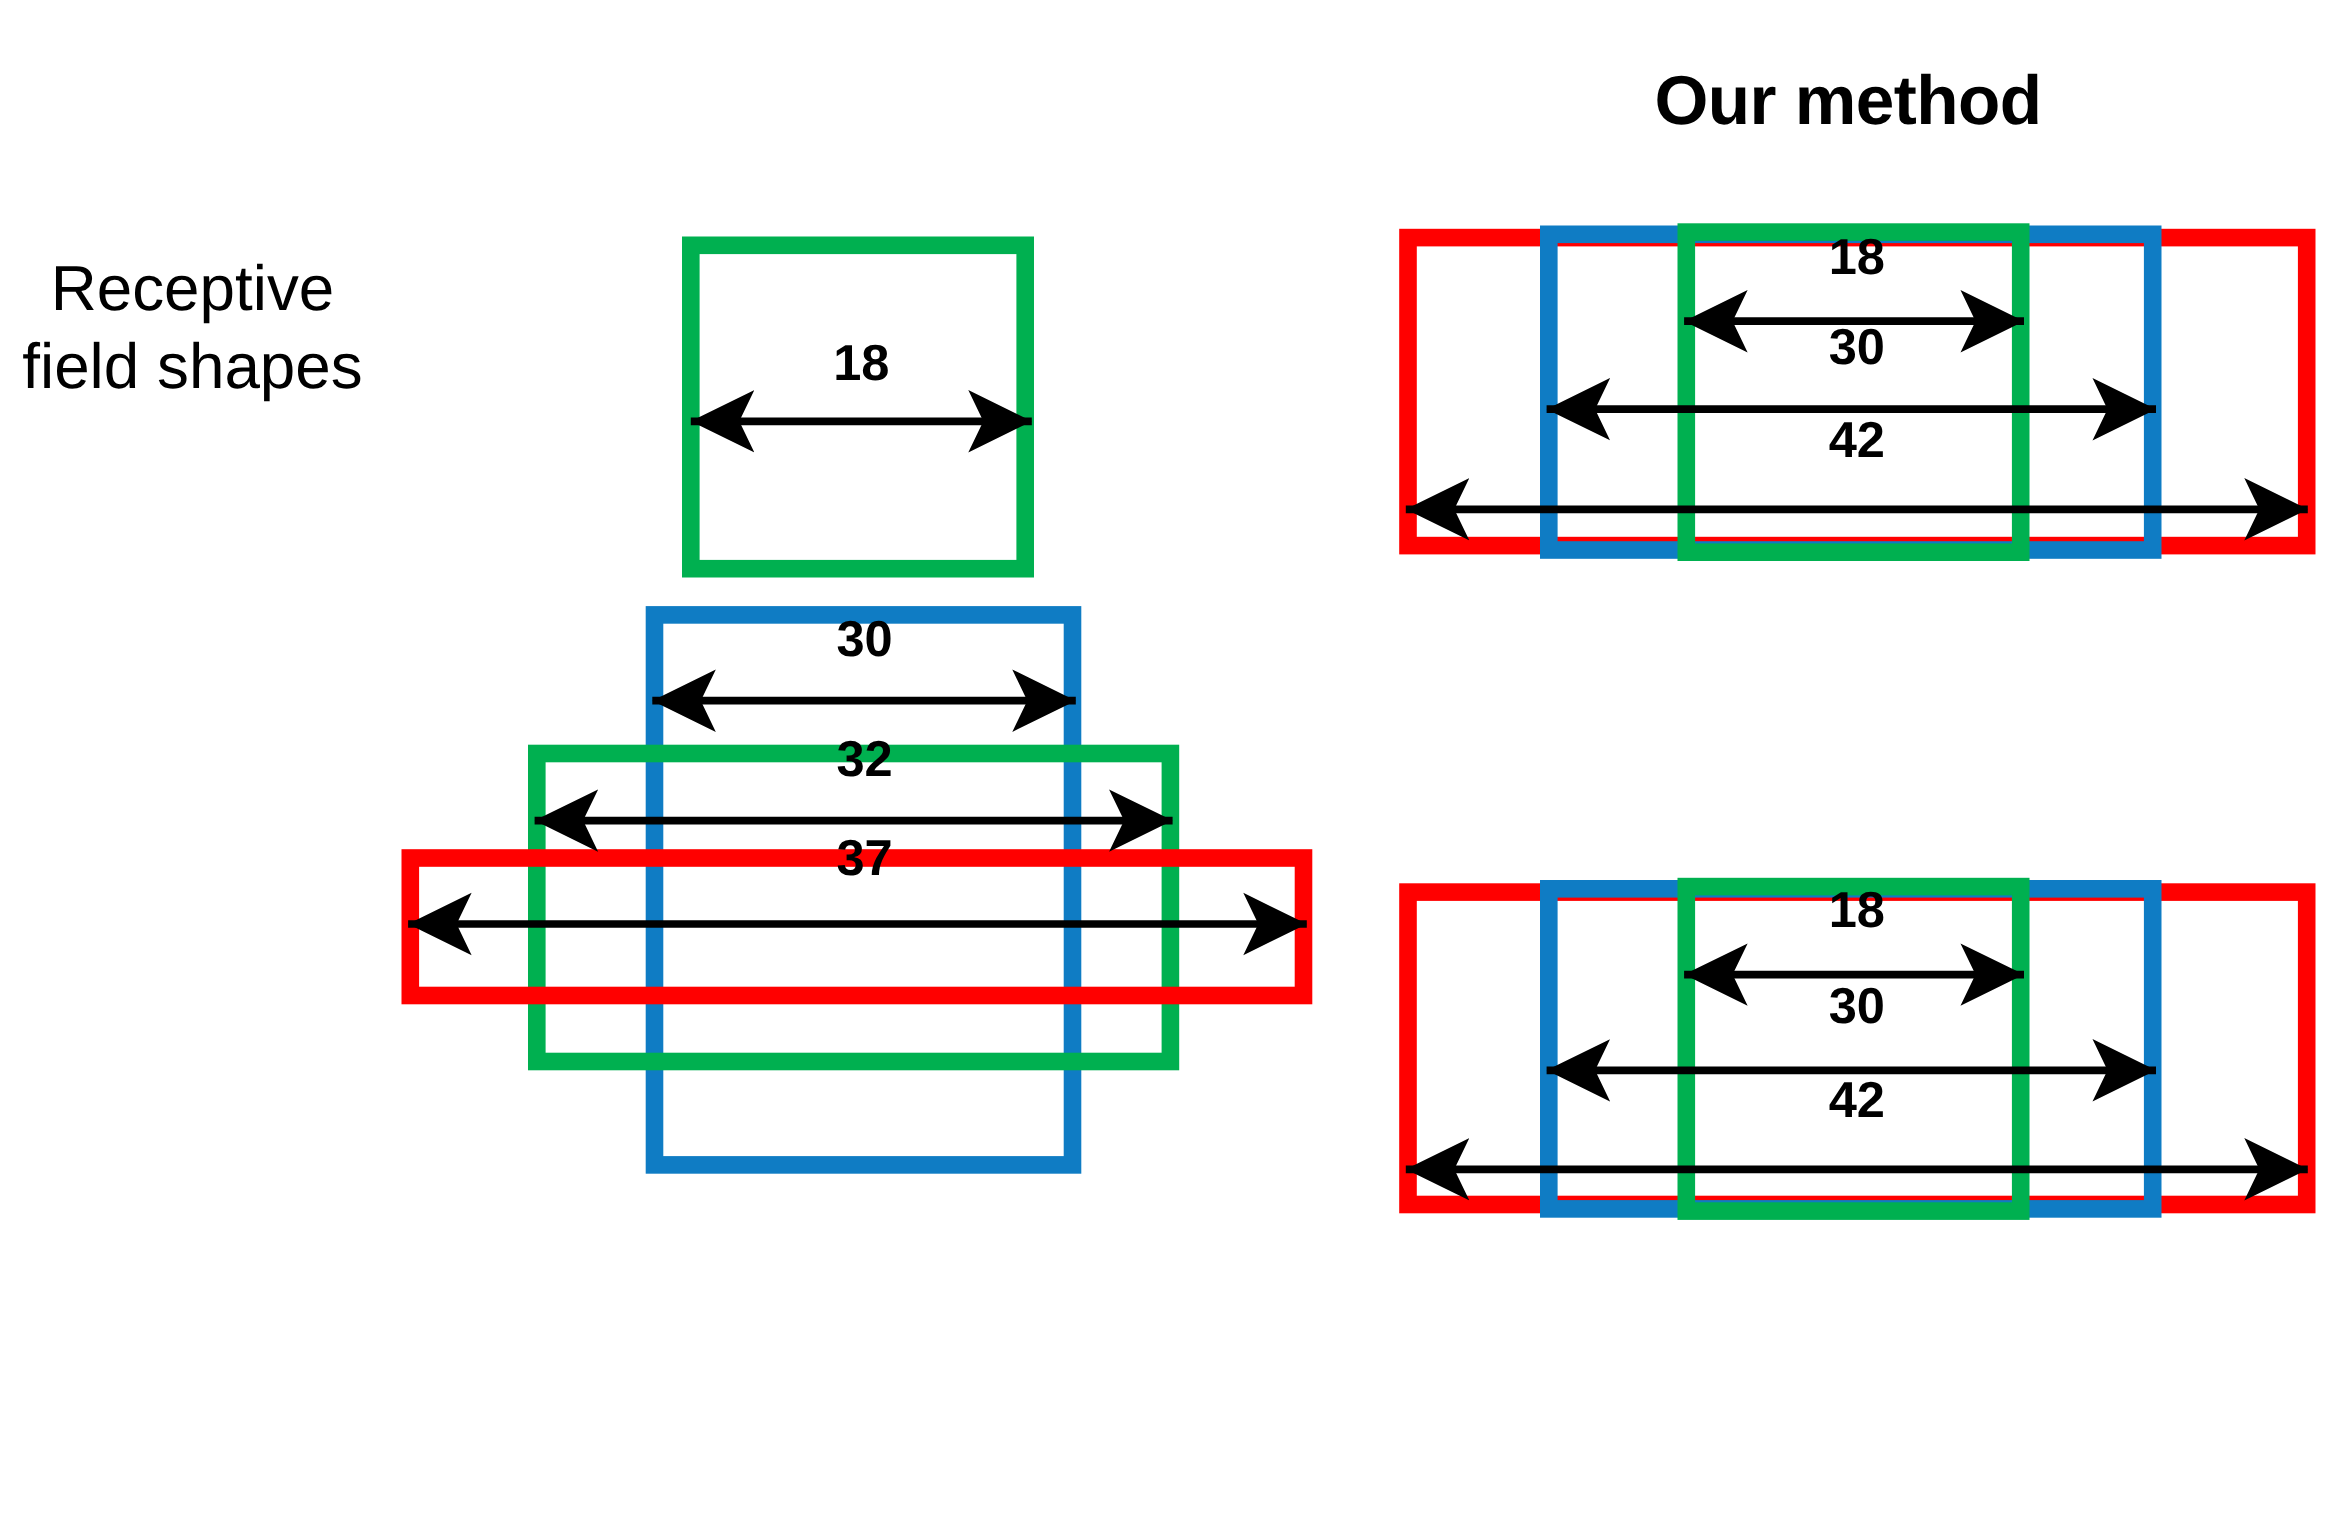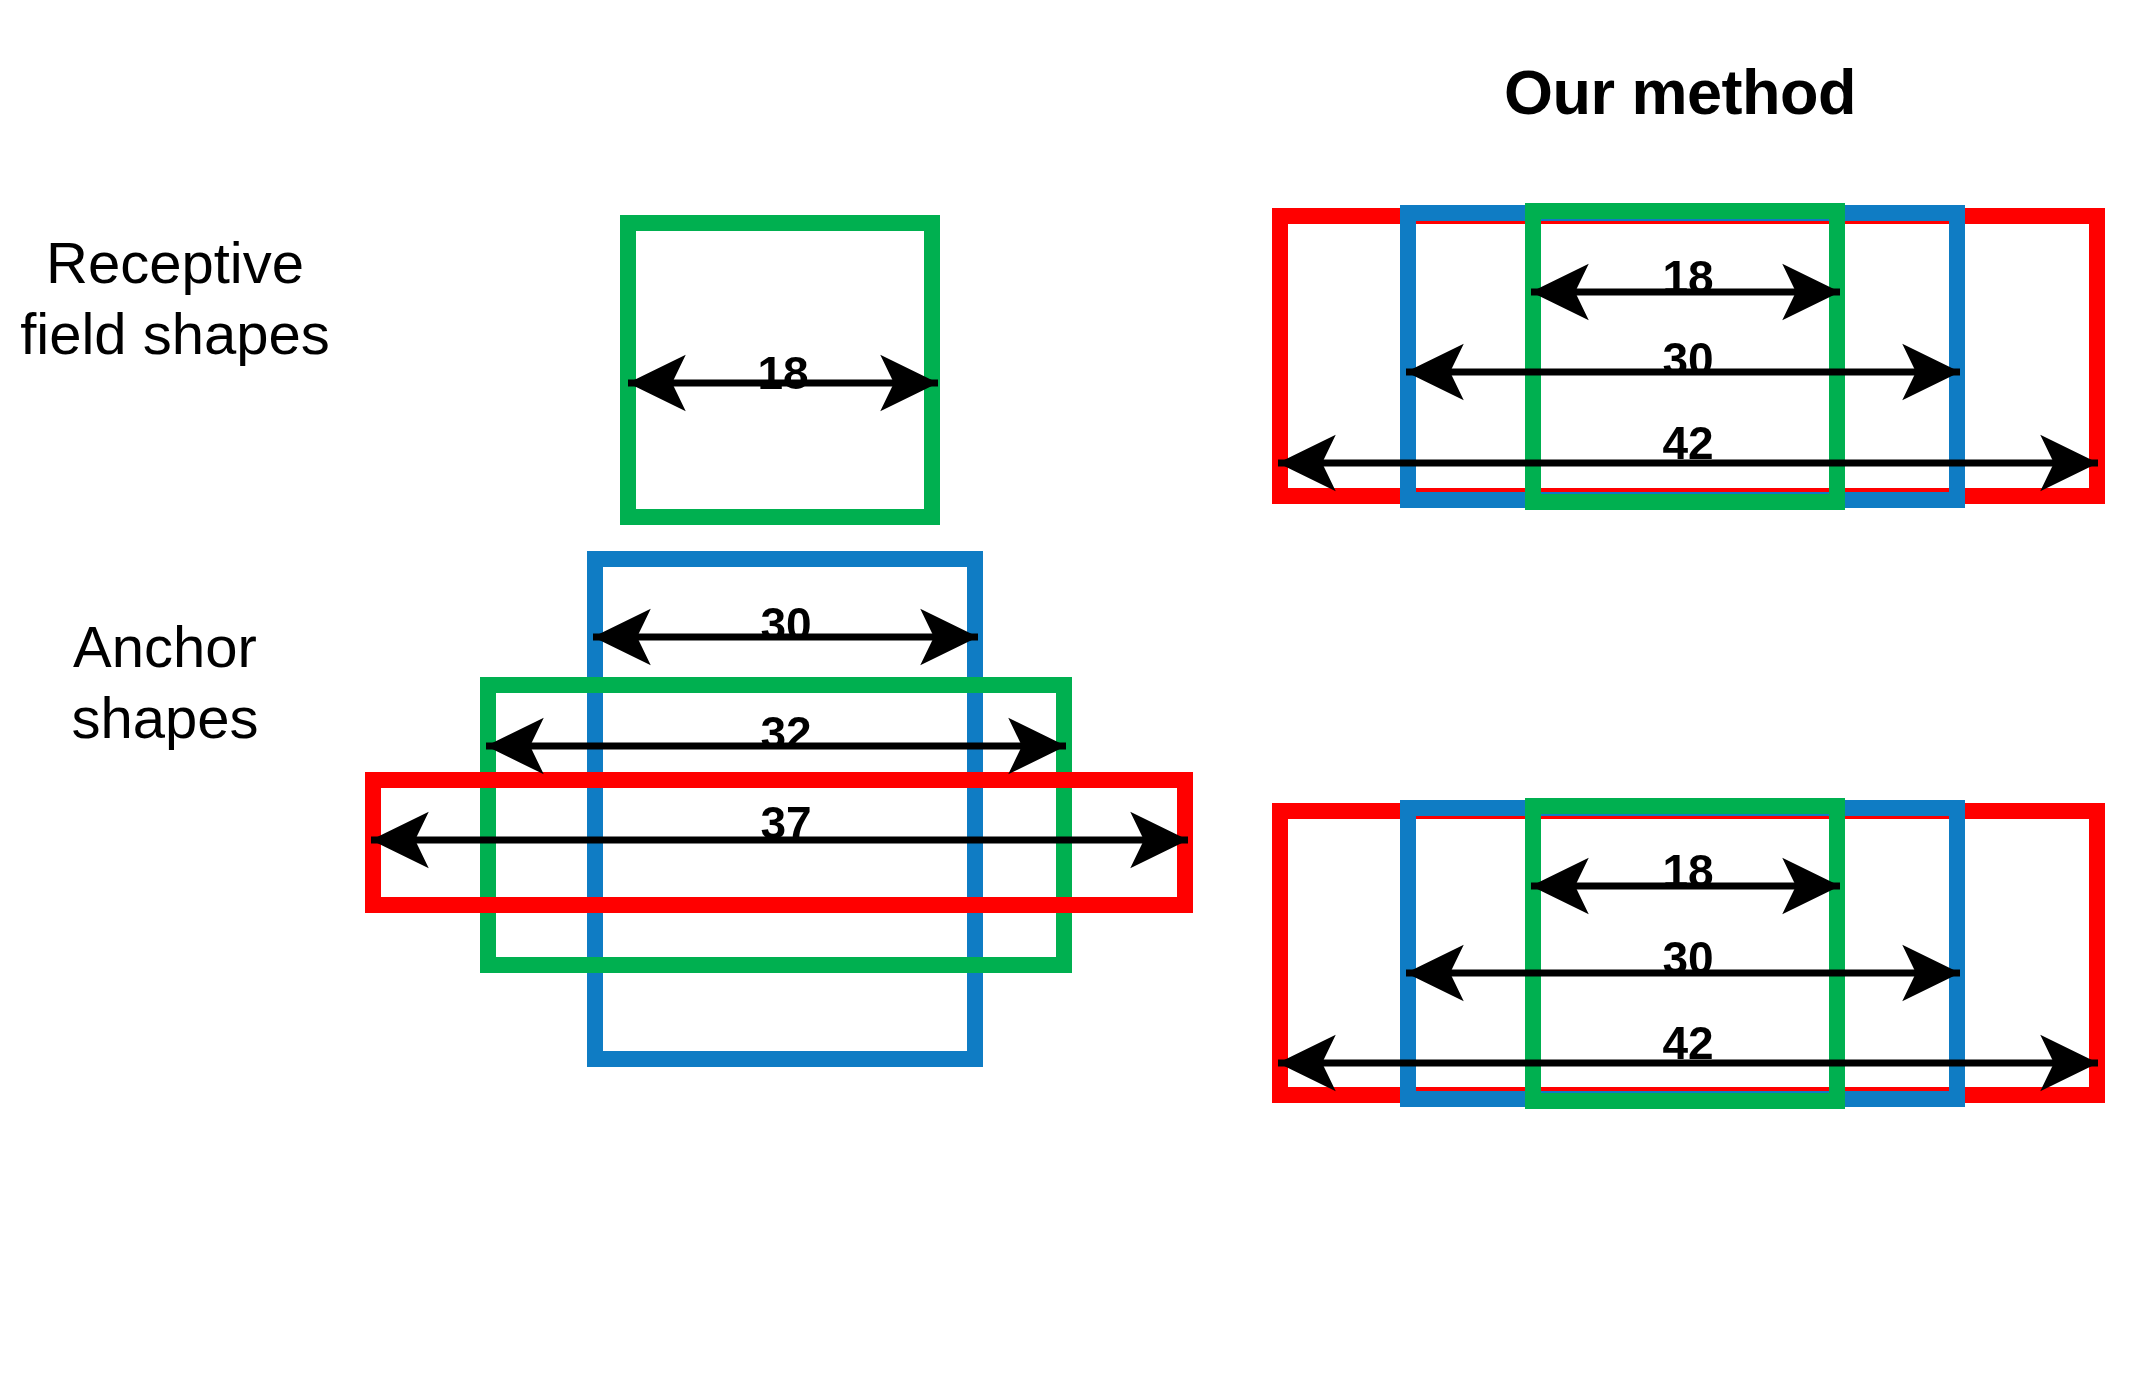--- a/index.html
+++ b/index.html
@@ -49,34 +49,32 @@
   #label-receptive { left: 0px;  top: 228px; width: 350px; }
   #label-anchor    { left: 0px;  top: 612px; width: 330px; }
 
   .dim-text {
     position: absolute;
     font-weight: bold;
     font-size: 46px;
     color: #000000;
     text-align: center;
     white-space: nowrap;
-    margin-top: 44px;
   }
 </style>
 </head>
 <body>
 
 <div id="figure">
 
 
   <div class="col-title" id="title-right">Our method</div>
 
   <div class="row-label" id="label-receptive">Receptive<br>field shapes</div>
 
-  <div class="row-label" id="label-anchor">Anchor<br>shapes</div>
 
   <svg class="diagram" viewBox="0 0 2131 1379">
     <defs>
       <marker id="arrow-start" viewBox="0 0 12 12" refX="11" refY="6" markerWidth="9" markerHeight="9" orient="auto-start-reverse">
         <path d="M 11 6 L 0 0.6 L 2.6 6 L 0 11.4 Z" fill="#000000"></path>
       </marker>
       <marker id="arrow-end" viewBox="0 0 12 12" refX="11" refY="6" markerWidth="9" markerHeight="9" orient="auto">
         <path d="M 11 6 L 0 0.6 L 2.6 6 L 0 11.4 Z" fill="#000000"></path>
       </marker>
     </defs>

